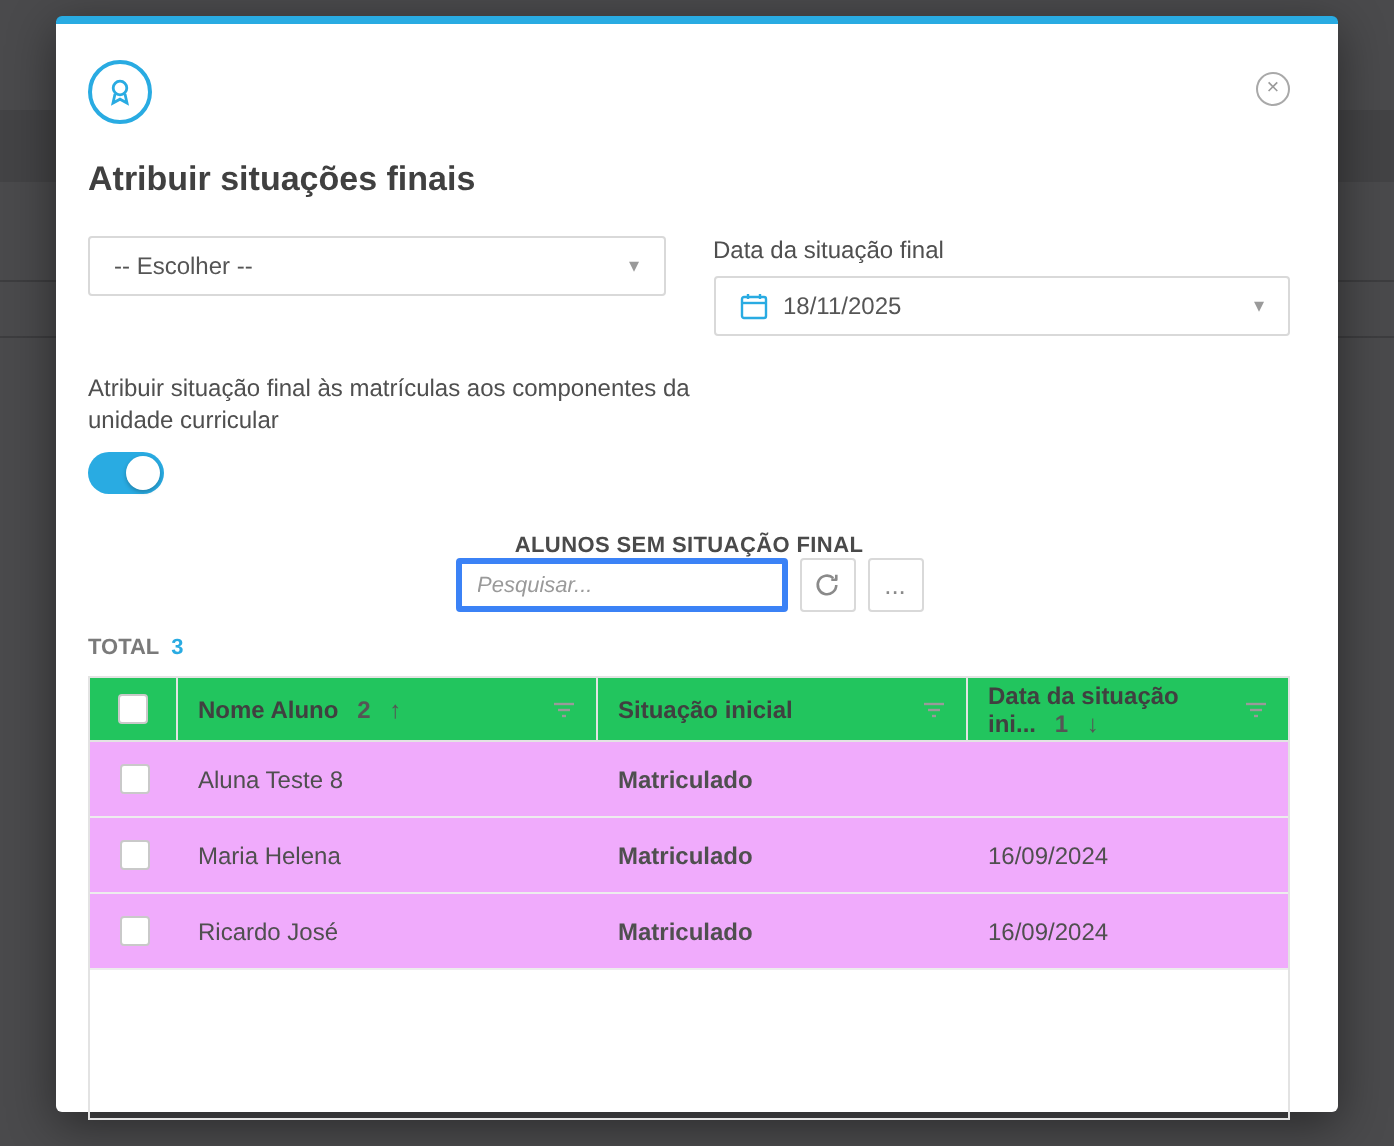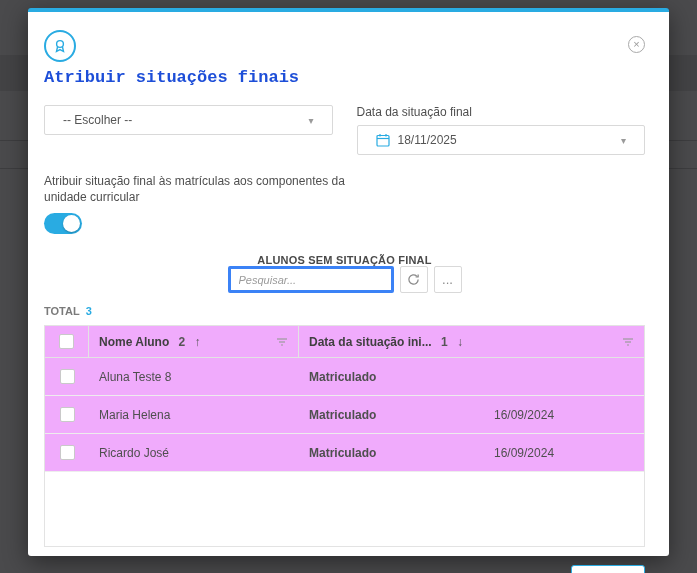--- a/index.html
+++ b/index.html
@@ -29,28 +29,28 @@
   .badge-icon {
     width:32px; height:32px; border:2px solid #29abe2; border-radius:50%;
     display:flex; align-items:center; justify-content:center;
   }
   .close-btn {
     width:17px; height:17px; border:1px solid #a9a9a9; border-radius:50%;
     color:#9a9a9a; font-size:11px; line-height:15px; text-align:center;
     cursor:pointer; margin-top:6px;
   }
 
-  .title { color:#1d4ed8; font-size:17px; font-weight:600; margin-top:6px;font-family:Liberation Mono, monospace; }
+  .title { color:#404040; font-size:17px; font-weight:600; margin-top:18px; }
 
   .fields { display:flex; gap:24px; margin-top:18px; }
   .field { flex:1; }
   .field-label { font-size:12px; color:#4f4f4f; margin-bottom:6px; }
   .control {
     height:30px; border:1px solid #d9d9d9; border-radius:2px;
-    display:flex; align-items:center; padding:0 18px; font-size:12px; color:#555;
+    display:flex; align-items:center; padding:0 12px; font-size:12px; color:#555;
     background:#fff; cursor:pointer;
   }
   .control .grow { flex:1; }
   .chevron { color:#9a9a9a; font-size:10px; }
   .cal-icon { color:#29abe2; margin-right:8px; display:flex; }
 
   .toggle-text { font-size:12px; color:#4f4f4f; margin-top:18px; width:330px; line-height:1.35; }
   .toggle {
     margin-top:8px; width:38px; height:21px; background:#29abe2; border-radius:11px;
     position:relative; cursor:pointer;
@@ -72,21 +72,21 @@
   .tool-btn {
     height:27px; min-width:28px; border:1px solid #d9d9d9; border-radius:2px;
     background:#fff; color:#8a8a8a; font-size:13px; display:flex;
     align-items:center; justify-content:center; cursor:pointer; padding:0 5px;
   }
 
   .total-row { margin-top:12px; font-size:11px; font-weight:700; color:#7a7a7a; }
   .total-row .val { color:#29abe2; margin-left:6px; font-weight:700; }
 
   .table { border:1px solid #e3e3e3; margin-top:8px; height:222px; overflow:hidden; }
-  .thead { display:flex; background:#f0abfc; border-bottom:1px solid #e3e3e3; height:32px; }
+  .thead { display:flex; background:#22c55e; border-bottom:1px solid #e3e3e3; height:32px; }
   .trow  { display:flex; border-bottom:1px solid #ededed; height:38px; background:#f0abfc; }
   .cell  { display:flex; align-items:center; font-size:12px; color:#4f4f4f; padding:0 10px; }
   .c-check { width:44px; justify-content:center; }
   .c-nome  { width:210px; }
   .c-sit   { width:185px;font-weight:bold; }
   .c-data  { flex:1; }
   .thead .cell { color:#404040; font-weight:600; border-right:1px solid #e3e3e3; }
   .thead .cell:last-child { border-right:none; }
   .thead .hlabel { flex:1; cursor:pointer; }
   .sort-arrow { color:#555; font-size:12px; margin-left:6px; }
@@ -182,33 +182,43 @@
           <span class="sort-arrow">↑</span>
         </span>
         <span class="filter-icon">
           <svg width="12" height="12" viewBox="0 0 12 12" fill="none" stroke="#9a9a9a" stroke-width="1.2">
             <line x1="1" y1="3" x2="11" y2="3"></line>
               <line x1="3" y1="6" x2="9" y2="6"></line>
               <line x1="5" y1="9" x2="7" y2="9"></line>
           </svg>
         </span>
       </div>
-      <div class="cell c-data">
-        <span class="hlabel"><span>Data da situação ini...</span>
-          <span class="sort-arrow">1</span>
-          <span class="sort-arrow">↓</span>
-        </span>
+      <div class="cell c-sit">
+        <span class="hlabel">Situação inicial</span>
         <span class="filter-icon">
           <svg width="12" height="12" viewBox="0 0 12 12" fill="none" stroke="#9a9a9a" stroke-width="1.2">
             <line x1="1" y1="3" x2="11" y2="3"></line>
               <line x1="3" y1="6" x2="9" y2="6"></line>
               <line x1="5" y1="9" x2="7" y2="9"></line>
           </svg>
         </span>
       </div>
+      <div class="cell c-data">
+        <span class="hlabel"><span>Data da situação ini...</span>
+          <span class="sort-arrow">1</span>
+          <span class="sort-arrow">↓</span>
+        </span>
+        <span class="filter-icon">
+          <svg width="12" height="12" viewBox="0 0 12 12" fill="none" stroke="#9a9a9a" stroke-width="1.2">
+            <line x1="1" y1="3" x2="11" y2="3"></line>
+              <line x1="3" y1="6" x2="9" y2="6"></line>
+              <line x1="5" y1="9" x2="7" y2="9"></line>
+          </svg>
+        </span>
+      </div>
     </div>
 
     <div class="trow">
       <div class="cell c-check">
           <div class="checkbox"></div>
         </div>
       <div class="cell c-nome">Aluna Teste 8</div>
       <div class="cell c-sit">Matriculado</div>
     </div>
     <div class="trow">

